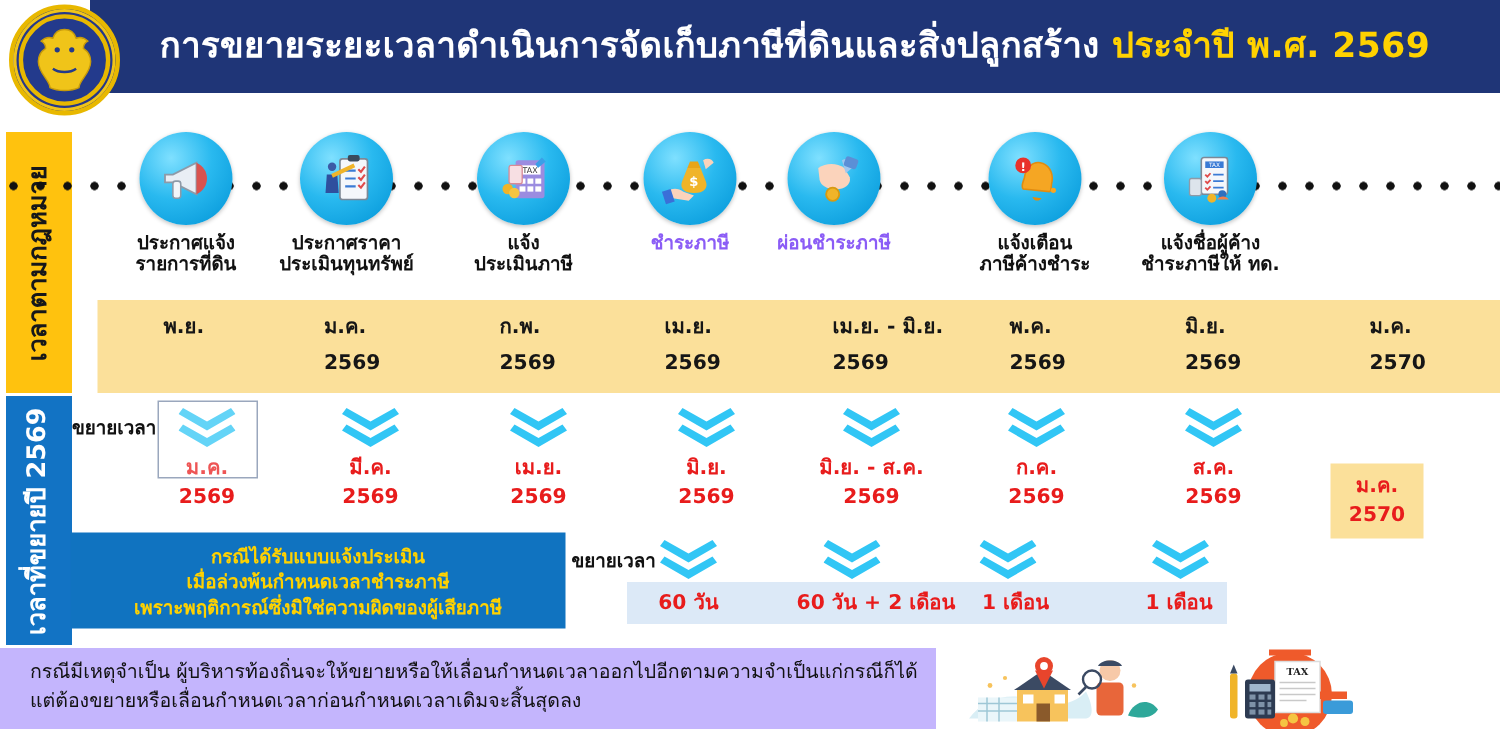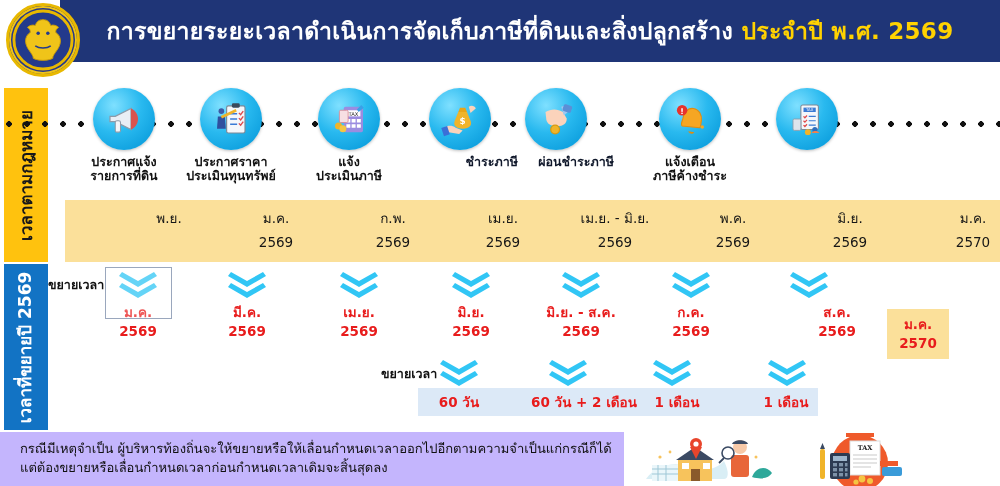--- a/index.html
+++ b/index.html
@@ -59,30 +59,30 @@
     width:62px;height:62px;border-radius:50%;margin:0 auto;
     background:radial-gradient(circle at 34% 28%, #7fe0ff 0%, #29b9ef 45%, #0093d6 100%);
     box-shadow:0 1px 3px rgba(0,0,0,.25);
     display:flex;align-items:center;justify-content:center;position:relative;
   }
   .bubble svg{width:42px;height:42px;display:block;}
   .step-label{
     margin-top:5px;font-size:12.5px;font-weight:bold;color:#111;
     line-height:14px;letter-spacing:0;
   }
-  .step-label.red{color:#0f172a;text-align:right;}
+  .step-label.red{color:#8b5cf6;}
 
   
   .band-yellow{
     position:absolute;left:65px;top:200px;width:935px;height:62px;
     background:#fbe09a;
   }
   .band-cell{
-    position:absolute;top:6px;width:120px;text-align:center;
-    font-size:13.5px;font-weight:normal;color:#161616;line-height:24px;
+    position:absolute;top:6px;width:120px;
+    font-size:13.5px;font-weight:bold;color:#161616;line-height:24px;
   }
 
   
   .ext-row{position:absolute;left:0;top:266px;width:1000px;height:80px;}
   .ext-label{
     position:absolute;font-size:12.5px;font-weight:bold;color:#111;white-space:nowrap;
   }
   .chev{position:absolute;width:38px;height:28px;}
   .chev svg{width:38px;height:28px;display:block;}
   .ext-cell{
@@ -279,20 +279,24 @@
             </g>
             <g stroke="#3a7bd5" stroke-width="1.4">
               <path d="M26 21h8M26 26h8M26 31h8"></path>
             </g>
             <rect x="8" y="24" width="9" height="13" rx="1.5" fill="#dde4ec" stroke="#8e9aa8" stroke-width="1"></rect>
             <circle cx="33" cy="36" r="3" fill="#2f6fbf"></circle>
             <path d="M29 40c2-3 7-3 9 0z" fill="#f0804e"></path>
             <circle cx="25" cy="39" r="3.4" fill="#f0b429"></circle>
           </svg>
       </div>
+      <div class="step-label">
+        <div>แจ้งชื่อผู้ค้าง</div>
+        <div>ชำระภาษีให้ ทด.</div>
+      </div>
     </div>
 
   </div>
 
   <div class="band-yellow">
     <div class="band-cell" style="left:44px">
       <div>พ.ย.</div>
     </div>
     <div class="band-cell" style="left:151px">
       <div>ม.ค.</div>
@@ -401,33 +405,38 @@
       <div>2569</div>
     </div>
     <div class="ext-cell" style="left:521px;top:37px">
       <div>มิ.ย. - ส.ค.</div>
       <div>2569</div>
     </div>
     <div class="ext-cell" style="left:631px;top:37px">
       <div>ก.ค.</div>
       <div>2569</div>
     </div>
-    <div class="ext-cell" style="left:777px;top:37px">
+    <div class="ext-cell" style="left:749px;top:37px">
       <div>ส.ค.</div>
       <div>2569</div>
     </div>
   </div>
 
   <div class="sel-box"></div>
 
   <div class="jan-box">
     <div>ม.ค.</div>
     <div>2570</div>
   </div>
 
+  <div class="blue-note">
+    <div>กรณีได้รับแบบแจ้งประเมิน</div>
+    <div>เมื่อล่วงพ้นกำหนดเวลาชำระภาษี</div>
+    <div>เพราะพฤติการณ์ซึ่งมิใช่ความผิดของผู้เสียภาษี</div>
+  </div>
 
   <div class="ext2">
     <div class="ext-label" style="left:381px;top:12px">ขยายเวลา</div>
 
     <div class="chev" style="left:440px;top:6px">
       <svg viewBox="0 0 38 28">
           <g fill="#31c6f5">
             <path d="M3 2l16 9 16-9 3 4-19 11L0 6z"></path>
             <path d="M3 13l16 9 16-9 3 4-19 11L0 17z"></path>
           </g>

